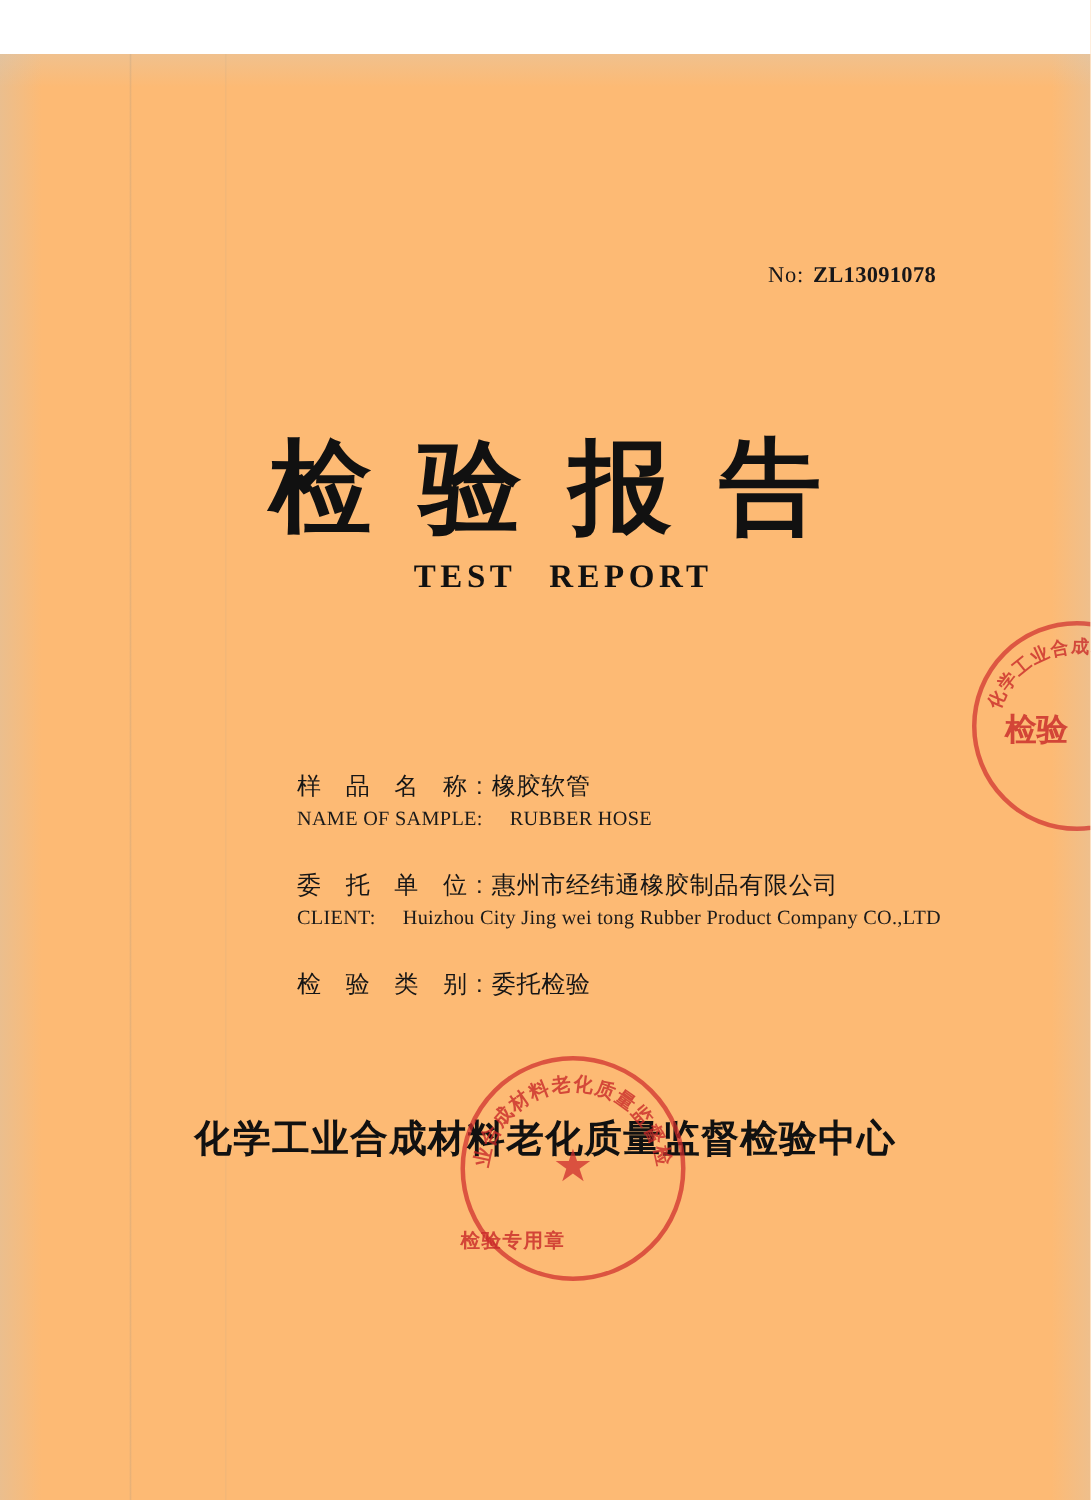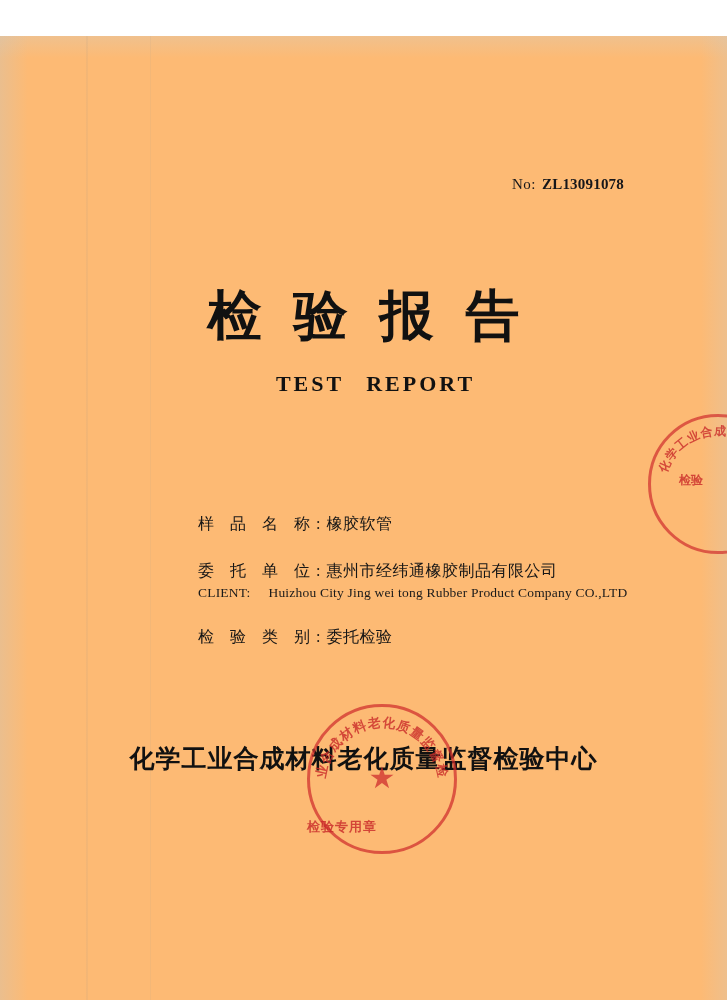--- a/index.html
+++ b/index.html
@@ -61,21 +61,21 @@
   .doc-no .val { font-weight: bold; letter-spacing: 0.2px; }
 
   .title-cn {
     position: absolute;
     top: 244px;
     left: 0;
     width: 727px;
     text-align: center;
     font-family: "DejaVu Serif", serif;
     font-weight: bold;
-    font-size: 54px;
+    font-size: 68px;
     letter-spacing: 32px;
     text-indent: 32px;
     color: #111;
   }
   .title-en {
     position: absolute;
     top: 335px;
     left: 12px;
     width: 727px;
     text-align: center;
@@ -88,21 +88,21 @@
   .title-en .gap { display: inline-block; width: 22px; }
 
   .fields {
     position: absolute;
     top: 478px;
     left: 198px;
     width: 470px;
   }
   .field { margin-bottom: 26px; }
   .field .cn {
-    font-family: Liberation Serif, serif;
+    font-family: Liberation Sans, sans-serif;
     font-size: 16px;
     color: #161616;
     white-space: nowrap;
   }
   .field .cn .k { letter-spacing: 6px; }
   .field .cn .v { letter-spacing: 0.5px; }
   .field .en {
     margin-top: 3px;
     font-family: "Liberation Serif", serif;
     font-size: 13.5px;
@@ -210,21 +210,21 @@
     font-weight: bold;
     letter-spacing: 1px;
   }
   .stamp-right .inner-text {
     position: absolute;
     left: 8px;
     top: 58px;
     width: 70px;
     text-align: center;
     font-family: "DejaVu Serif", serif;
-    font-size: 12px;
+    font-size: 21px;
     font-weight: bold;
     color: rgba(200,40,40,0.8);
   }
   .clip-page { position:absolute; inset:0; overflow:hidden; }
 </style>
 </head>
 <body>
 
 <div class="page">
   <div class="clip-page">
@@ -240,20 +240,23 @@
     <div class="title-cn">检验报告</div>
     <div class="title-en">
       <span>TEST</span><span class="gap"></span><span>REPORT</span>
     </div>
 
     <div class="fields">
 
       <div class="field">
         <div class="cn">
           <span class="k">样 品 名 称:</span><span class="v">橡胶软管</span>
+        </div>
+        <div class="en">
+          <span>NAME OF SAMPLE:</span><span class="sp"></span><span>RUBBER     HOSE</span>
         </div>
       </div>
 
       <div class="field">
         <div class="cn">
           <span class="k">委 托 单 位:</span><span class="v">惠州市经纬通橡胶制品有限公司</span>
         </div>
         <div class="en">
           <span>CLIENT:</span><span class="sp"></span><span>Huizhou City Jing wei tong Rubber Product Company CO.,LTD</span>
         </div>

